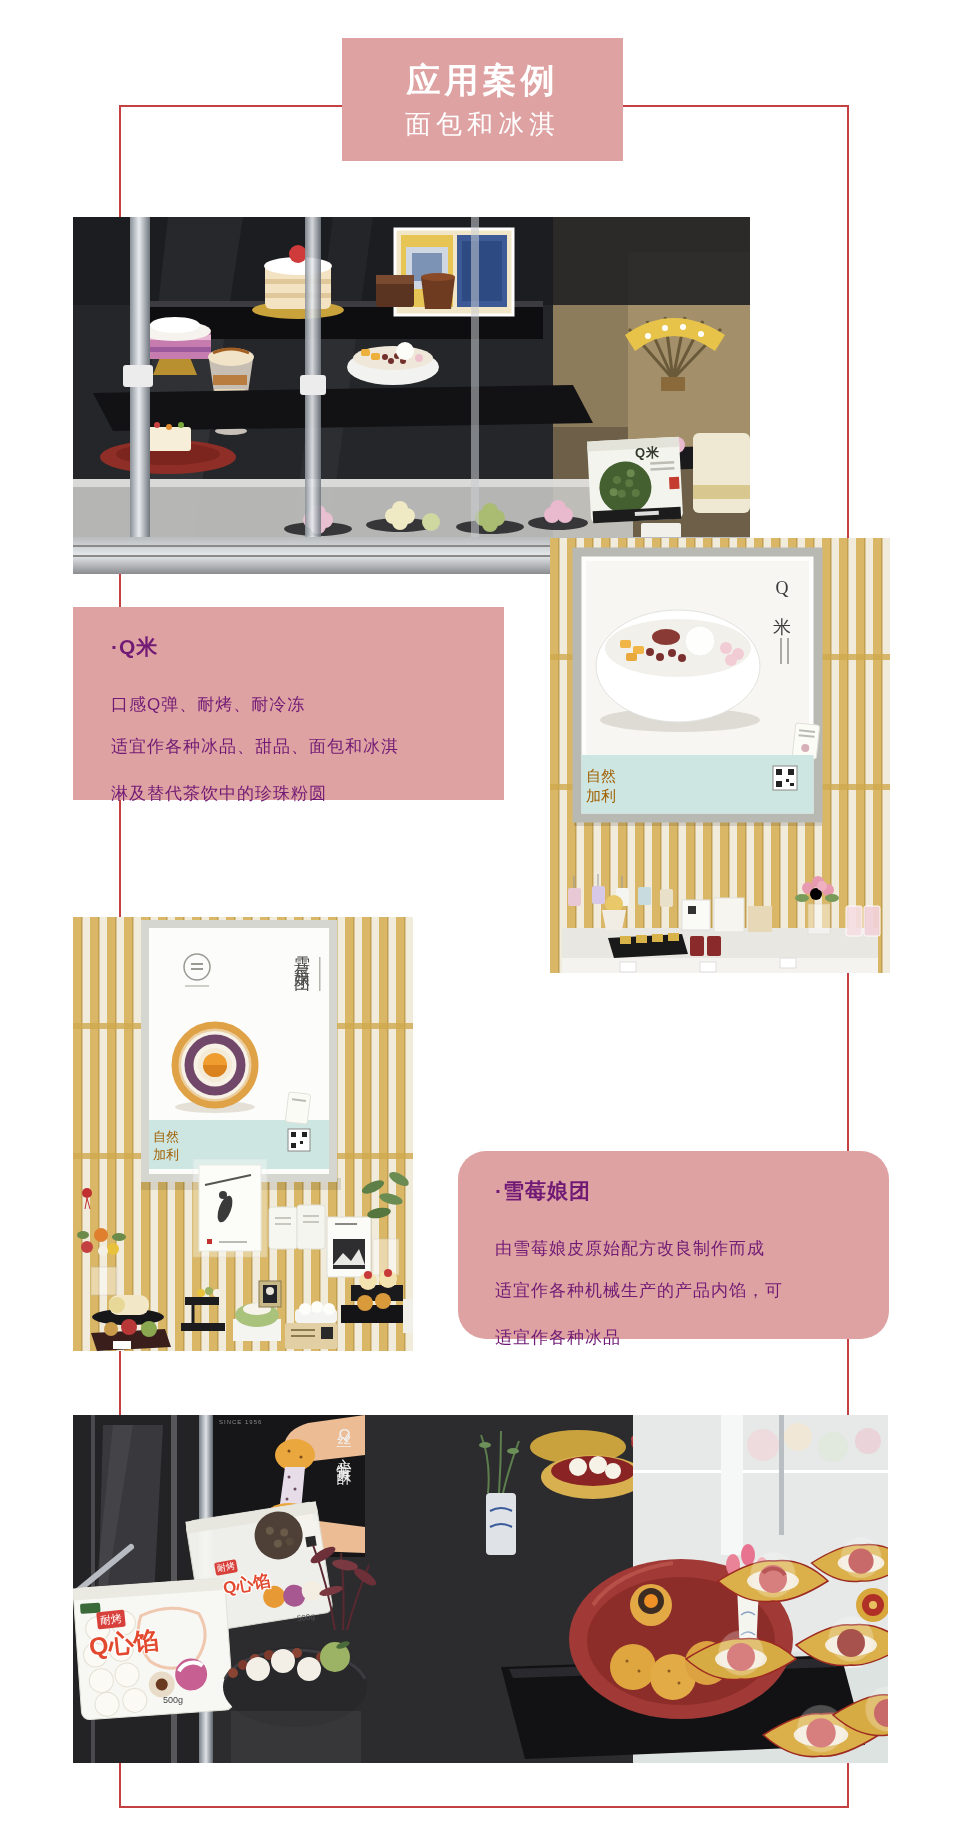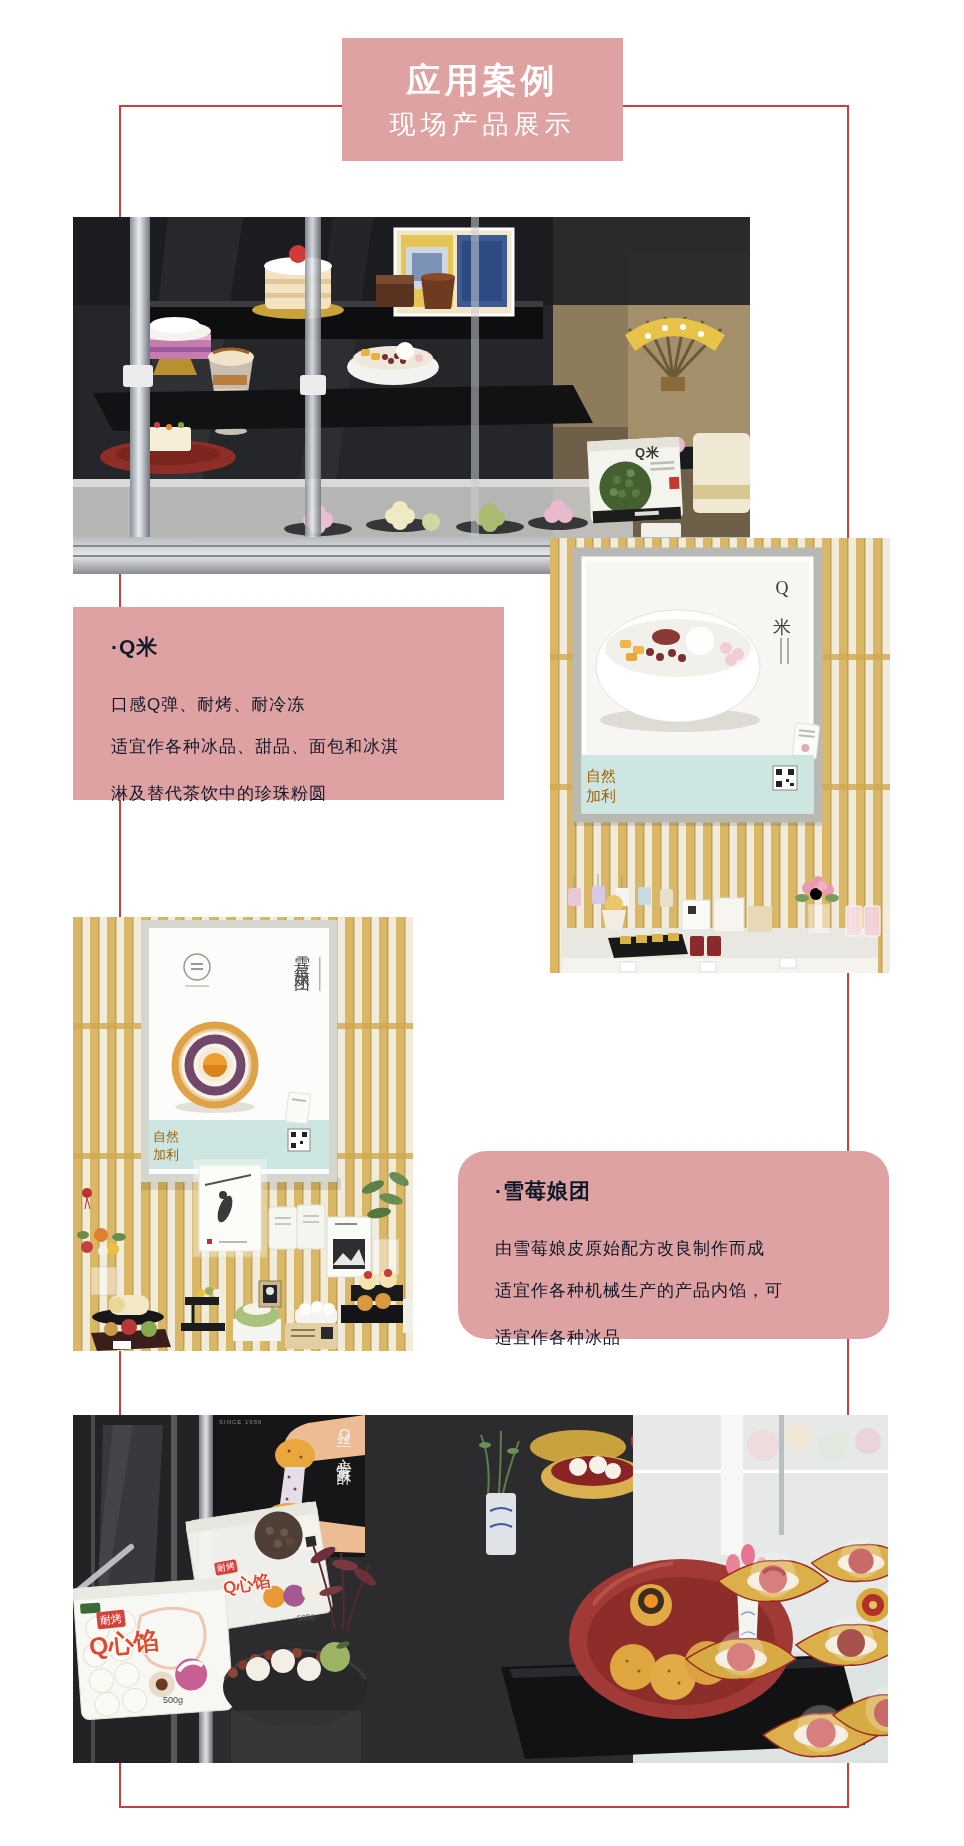--- a/index.html
+++ b/index.html
@@ -15,21 +15,21 @@
   .hdr-title{color:#fff;font-size:34px;font-weight:bold;letter-spacing:4px;}
   .hdr-sub{color:#fff;font-size:26px;letter-spacing:5px;}
   
   .photo{position:absolute;overflow:hidden;z-index:2;background:#ddd;}
   .photo svg{position:absolute;left:0;top:0;}
   .photo1{left:73px;top:217px;width:677px;height:357px;}
   .photo2{left:550px;top:538px;width:340px;height:435px;z-index:3;}
   .photo3{left:73px;top:917px;width:340px;height:434px;}
   .photo4{left:73px;top:1415px;width:815px;height:348px;}
   
-  .card{position:absolute;width:431px;background:#dfa2a2;color:#0f172a;z-index:2;box-sizing:border-box;}
+  .card{position:absolute;width:431px;background:#dfa2a2;color:#701a75;z-index:2;box-sizing:border-box;}
   .card1{left:73px;top:607px;height:193px;padding-left:38px;}
   .card2{left:458px;top:1151px;height:188px;padding-left:37px;border-radius:28px;}
   .card h2{margin:26px 0 0;font-size:21px;font-weight:bold;letter-spacing:1px;}
   .card .l1{margin-top:32px;}
   .card .l2{margin-top:19px;}
   .card .l3{margin-top:24px;}
   .card p{margin:0;font-size:17px;letter-spacing:1px;}
   
   .vtext{writing-mode:vertical-rl;text-orientation:upright;}
   .p1-pkg{left:562px;top:227px;font-size:13px;font-weight:bold;color:#333a2c;letter-spacing:1px;}
@@ -55,21 +55,21 @@
 </style>
 </head>
 <body>
 
 <div class="page">
 
   <div class="frame"></div>
 
   <header class="hdr">
     <div class="hdr-title">应用案例</div>
-    <div class="hdr-sub">现场产品展示</div>
+    <div class="hdr-sub">面包和冰淇</div>
   </header>
 
   <figure class="photo photo1" style="margin:0">
     <svg width="677" height="357" viewBox="0 0 677 357">
       <defs>
         <linearGradient id="metal" x1="0" y1="0" x2="1" y2="0">
           <stop offset="0" stop-color="#8a9098"></stop>
             <stop offset="0.45" stop-color="#e8ecf0"></stop>
             <stop offset="1" stop-color="#70767e"></stop>
         </linearGradient>

